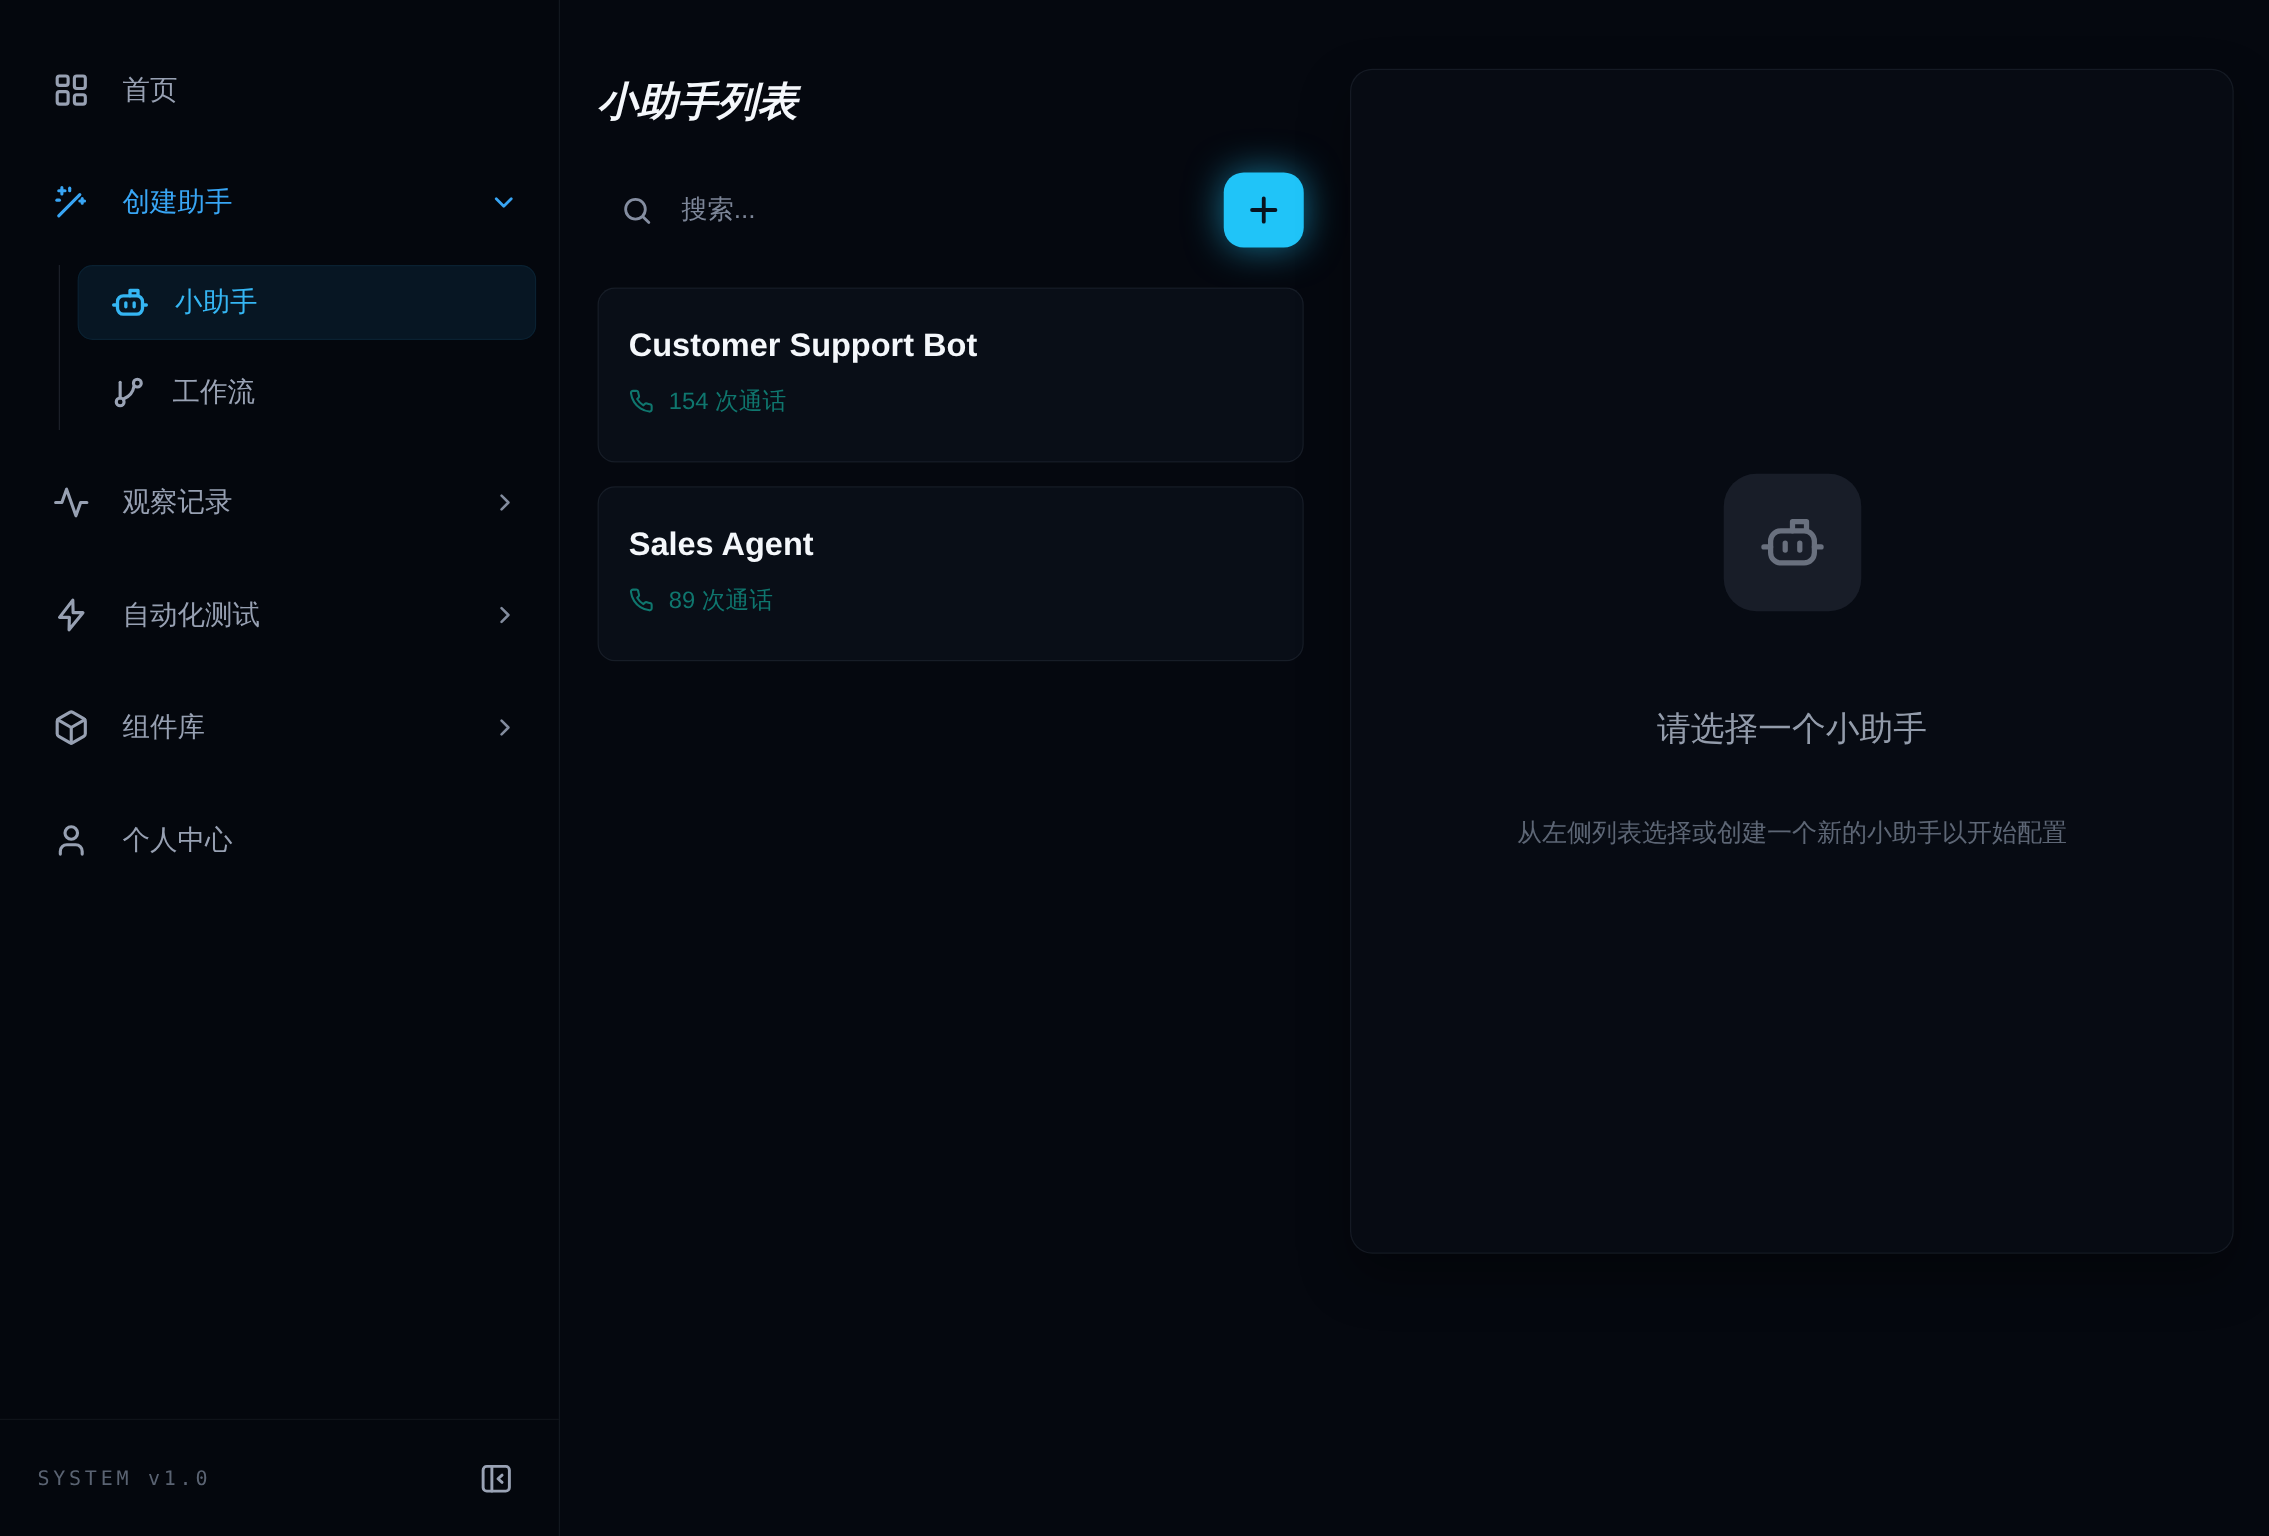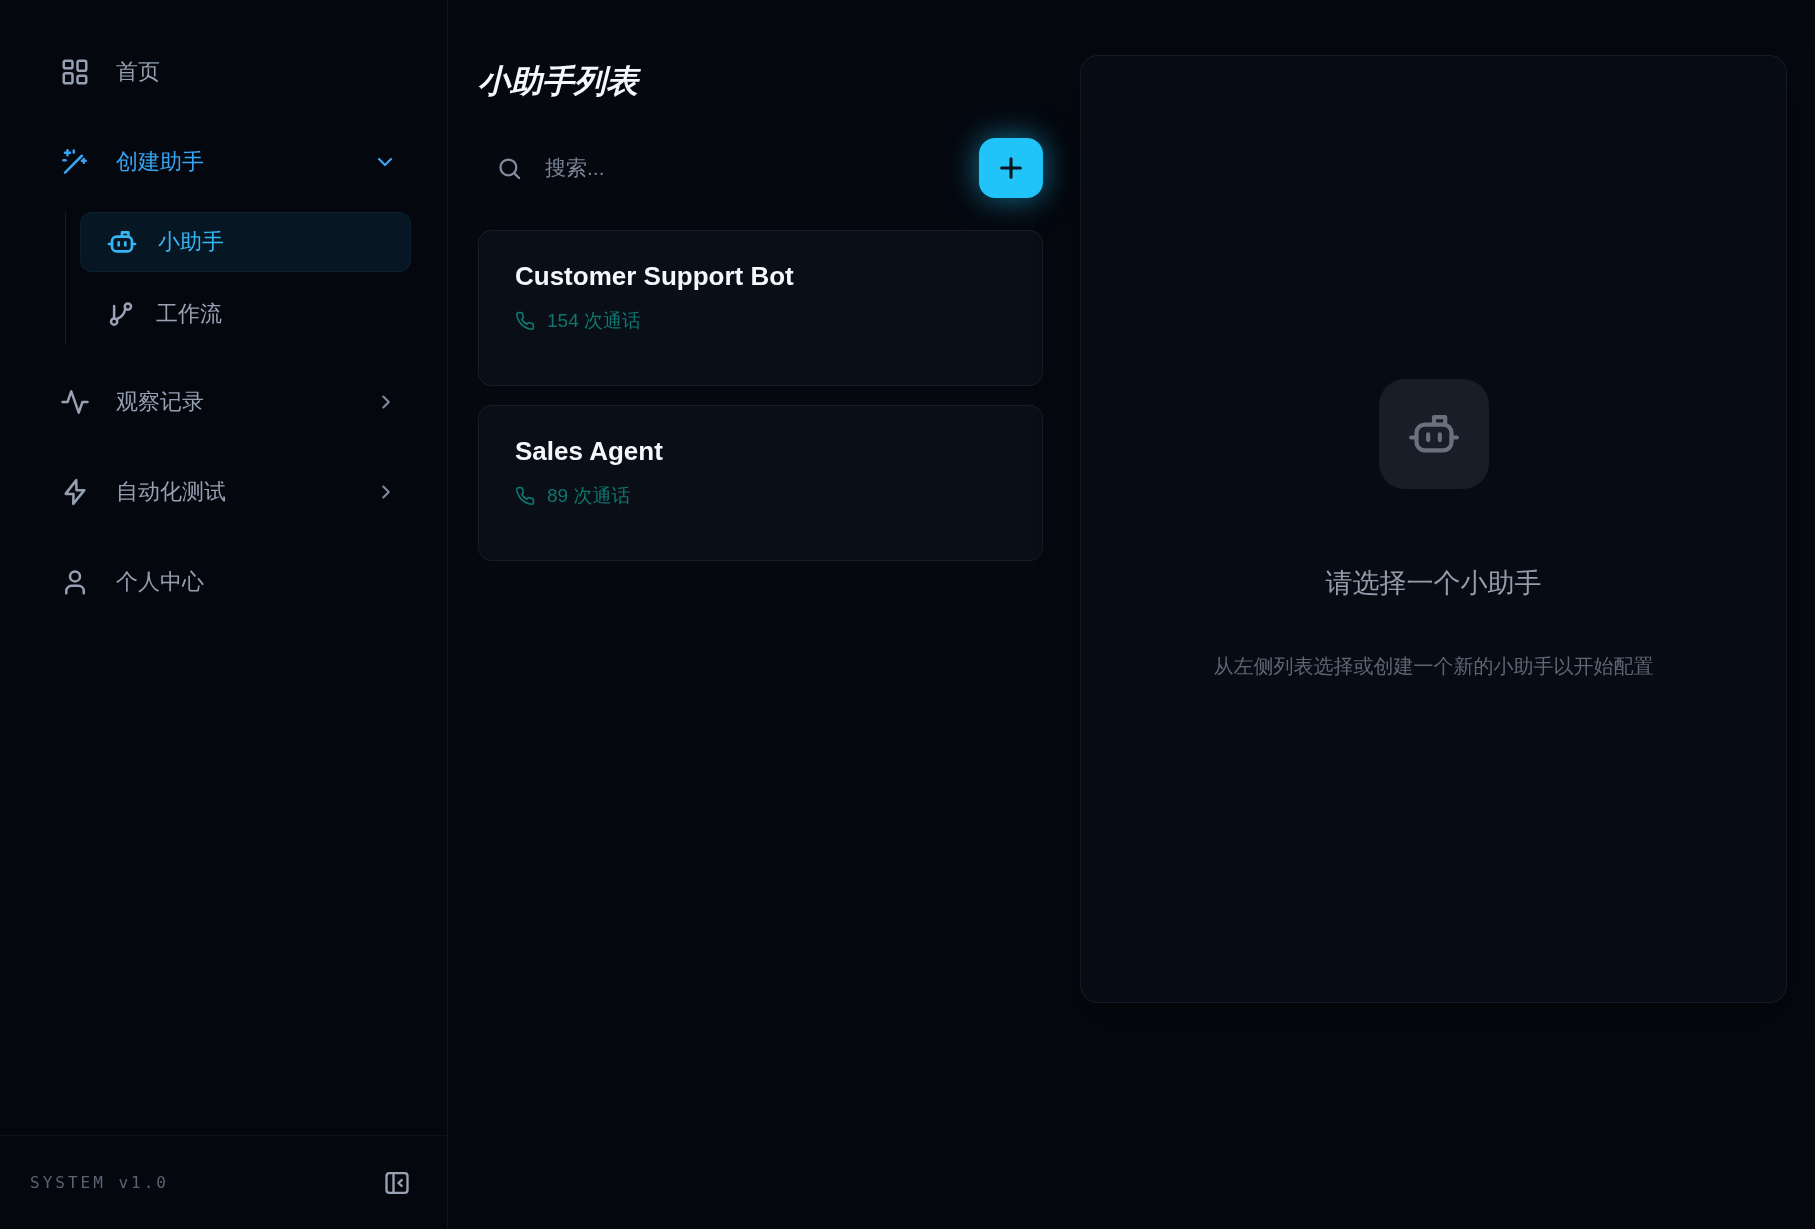--- a/index.html
+++ b/index.html
@@ -23,21 +23,21 @@
     padding-left:44px; border-bottom:1px solid rgba(148,163,184,0.08);
   }
   .logo {
     width:66px; height:66px; border-radius:18px; color:#fff;
     background:linear-gradient(140deg,#55baf8 0%,#2f7de9 55%,#2563d8 100%);
     display:flex; align-items:center; justify-content:center;
     box-shadow:0 0 32px rgba(56,150,245,0.45), 0 8px 20px rgba(0,0,0,0.45);
   }
   .app-title { font-size:29px; font-weight:700; color:#f3f6fb; letter-spacing:.5px; }
 
-  .sb-nav { flex:1; padding:40px 36px 0; }
+  .sb-nav { flex:1; padding:40px 18px 0; }
   .nav-item {
     height:64px; display:flex; align-items:center; gap:26px;
     padding:0 14px 0 24px; border-radius:12px;
     color:#97a0b2; font-size:22px; cursor:pointer; margin-bottom:26px;
   }
   .nav-item .chev { margin-left:auto; color:#828b9d; }
   .nav-item.accent { color:#38a5f4; }
   .nav-item.accent .chev { color:#38a5f4; }
 
   .sub-list {
@@ -76,22 +76,22 @@
   }
   .search-box input::placeholder { color:#7c8597; }
   .add-btn {
     width:64px; height:60px; border-radius:16px; border:none;
     background:#20c4f8; color:#08131f; cursor:pointer;
     display:flex; align-items:center; justify-content:center;
     box-shadow:0 0 30px rgba(32,196,248,0.55);
   }
   .cards { margin-top:32px; display:flex; flex-direction:column; gap:19px; }
   .card {
-    height:156px; border:1px solid rgba(148,163,184,0.10);
-    background:#090e17; border-radius:14px; padding:30px 36px 0; cursor:pointer;
+    height:140px; border:1px solid rgba(148,163,184,0.10);
+    background:#090e17; border-radius:14px; padding:30px 24px 0; cursor:pointer;
   }
   .card-title { font-size:26px; font-weight:700; color:#f4f7fb; }
   .card-meta { margin-top:16px; display:flex; align-items:center; gap:12px; color:#0f766e; font-size:19px; }
 
   
   .detail-panel {
     flex:1; margin:55px 28px 0 0; height:948px;
     border:1px solid rgba(148,163,184,0.10); background:#070b13;
     border-radius:18px; display:flex; align-items:center; justify-content:center;
     box-shadow:0 18px 40px rgba(0,0,0,0.35);
@@ -169,20 +169,31 @@
     <div class="nav-item">
       <svg width="30" height="30" viewBox="0 0 24 24" fill="none" stroke="currentColor" stroke-width="2" stroke-linecap="round" stroke-linejoin="round">
         <path d="M13 2.5 4.5 13.5h6.3L10.6 21.5 19.5 10.5h-6.3z"></path>
       </svg>
       <span>自动化测试</span>
       <svg class="chev" width="22" height="22" viewBox="0 0 24 24" fill="none" stroke="currentColor" stroke-width="2.2" stroke-linecap="round" stroke-linejoin="round">
         <path d="m9 6 6 6-6 6"></path>
       </svg>
     </div>
 
+    <div class="nav-item">
+      <svg width="30" height="30" viewBox="0 0 24 24" fill="none" stroke="currentColor" stroke-width="2" stroke-linecap="round" stroke-linejoin="round">
+        <path d="M21 16V8a2 2 0 0 0-1-1.73l-7-4a2 2 0 0 0-2 0l-7 4A2 2 0 0 0 3 8v8a2 2 0 0 0 1 1.73l7 4a2 2 0 0 0 2 0l7-4A2 2 0 0 0 21 16z"></path>
+        <path d="m3.3 7 8.7 5 8.7-5"></path>
+        <path d="M12 22V12"></path>
+      </svg>
+      <span>组件库</span>
+      <svg class="chev" width="22" height="22" viewBox="0 0 24 24" fill="none" stroke="currentColor" stroke-width="2.2" stroke-linecap="round" stroke-linejoin="round">
+        <path d="m9 6 6 6-6 6"></path>
+      </svg>
+    </div>
 
     <div class="nav-item">
       <svg width="30" height="30" viewBox="0 0 24 24" fill="none" stroke="currentColor" stroke-width="2" stroke-linecap="round" stroke-linejoin="round">
         <circle cx="12" cy="7.5" r="4"></circle>
         <path d="M19 21v-1.8a4.2 4.2 0 0 0-4.2-4.2H9.2A4.2 4.2 0 0 0 5 19.2V21"></path>
       </svg>
       <span>个人中心</span>
     </div>
   </nav>
 

